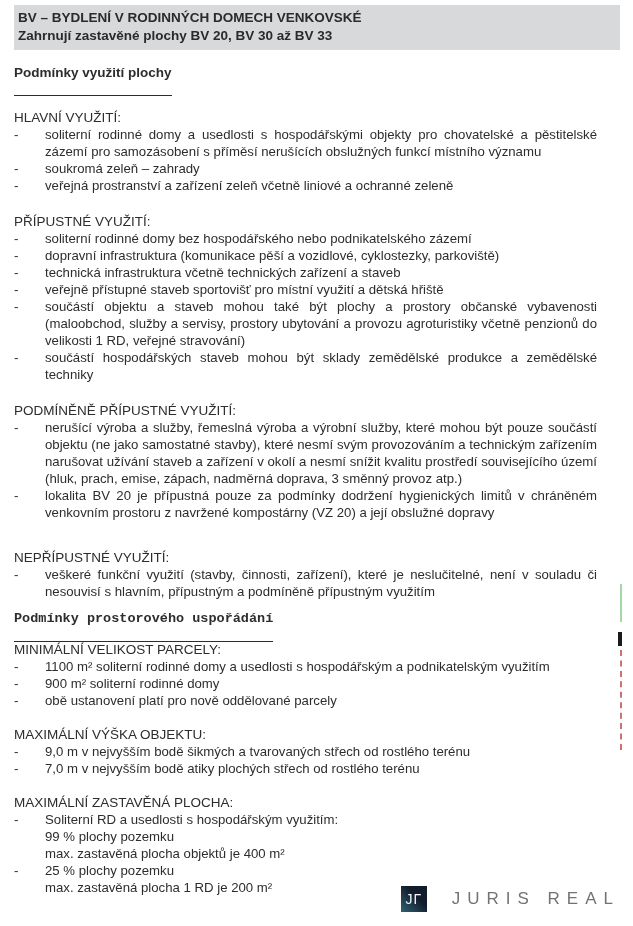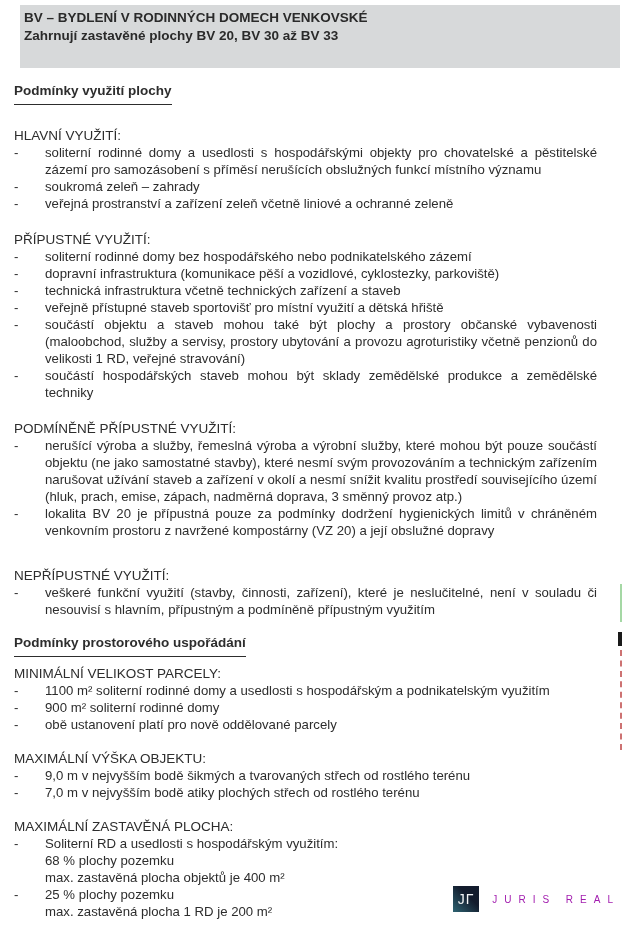--- a/index.html
+++ b/index.html
@@ -5,40 +5,40 @@
   html,body{margin:0;padding:0;}
   body{
     width:633px;height:926px;
     background:#ffffff;
     font-family:"Liberation Sans", sans-serif;
     color:#2d2d2d;
     position:relative;
     overflow:hidden;
   }
   .band{
-    margin:5px 13px 0 20px;
+    margin:5px 13px 0 14px;
     background:#d7d9da;
-    padding:4px 6px 23px 4px;
+    padding:4px 6px 5px 4px;
     font-weight:bold;
     font-size:13.5px;
     line-height:18px;
     color:#2a2a2a;
   }
   .content{
     padding:0 36px 0 14px;
   }
   .sec-title{
     margin-top:14px;
     font-weight:bold;
     font-size:13.5px;
     line-height:17px;
   }
   .sec-title span{
     border-bottom:1.5px solid #2d2d2d;
-    padding-bottom:6px;
+    padding-bottom:15px;
   }
   .group{margin-top:19px;}
   .group.tight{margin-top:28px;}
   .ghead{
     font-size:13.5px;
     line-height:17px;
   }
   .item{
     display:flex;
     font-size:13.2px;
@@ -73,24 +73,24 @@
     display:flex;
     align-items:center;
     justify-content:center;
     background:linear-gradient(45deg,#33707e -10%,#131c2d 60%);
     color:#f4f6f7;
     font-size:14px;
     letter-spacing:1px;
     font-weight:500;
   }
   .logo-word{
-    margin-left:13px;
-    font-size:10px;
+    margin-left:25px;
+    font-size:17px;
     letter-spacing:7px;
-    color:#a21caf;
+    color:#737373;
     font-weight:500;
     white-space:nowrap;
   }
 </style>
 </head>
 <body>
 
 <div class="band">
   <div>BV – BYDLENÍ V RODINNÝCH DOMECH VENKOVSKÉ</div>
   <div>Zahrnují zastavěné plochy BV 20, BV 30 až BV 33</div>
@@ -159,21 +159,21 @@
   </div>
 
   <div class="group tight">
     <div class="ghead">NEPŘÍPUSTNÉ VYUŽITÍ:</div>
     <div class="item">
       <span class="dash">-</span>
       <p class="itext">veškeré funkční využití (stavby, činnosti, zařízení), které je neslučitelné, není v souladu či nesouvisí s hlavním, přípustným a podmíněně přípustným využitím</p>
     </div>
   </div>
 
-  <div class="sec-title" style="margin-top:16px;">
+  <div class="sec-title" style="margin-top:10px;font-family:Liberation Mono, monospace;">
     <span>Podmínky prostorového uspořádání</span>
   </div>
 
   <div class="group tight" style="margin-top:14px;">
     <div class="ghead">MINIMÁLNÍ VELIKOST PARCELY:</div>
     <div class="item">
       <span class="dash">-</span>
       <p class="itext noj">1100 m² soliterní rodinné domy a usedlosti s hospodářským a podnikatelským využitím</p>
     </div>
     <div class="item">
@@ -197,21 +197,21 @@
       <p class="itext noj">7,0 m v nejvyšším bodě atiky plochých střech od rostlého terénu</p>
     </div>
   </div>
 
   <div class="group" style="margin-top:17px;">
     <div class="ghead">MAXIMÁLNÍ ZASTAVĚNÁ PLOCHA:</div>
     <div class="item">
       <span class="dash">-</span>
       <div class="itext noj">
         <p class="sub">Soliterní RD a usedlosti s hospodářským využitím:</p>
-        <p class="sub">68 % plochy pozemku</p>
+        <p class="sub">99 % plochy pozemku</p>
         <p class="sub">max. zastavěná plocha objektů je 400 m²</p>
       </div>
     </div>
     <div class="item">
       <span class="dash">-</span>
       <div class="itext noj">
         <p class="sub">25 % plochy pozemku</p>
         <p class="sub">max. zastavěná plocha 1 RD je 200 m²</p>
       </div>
     </div>

